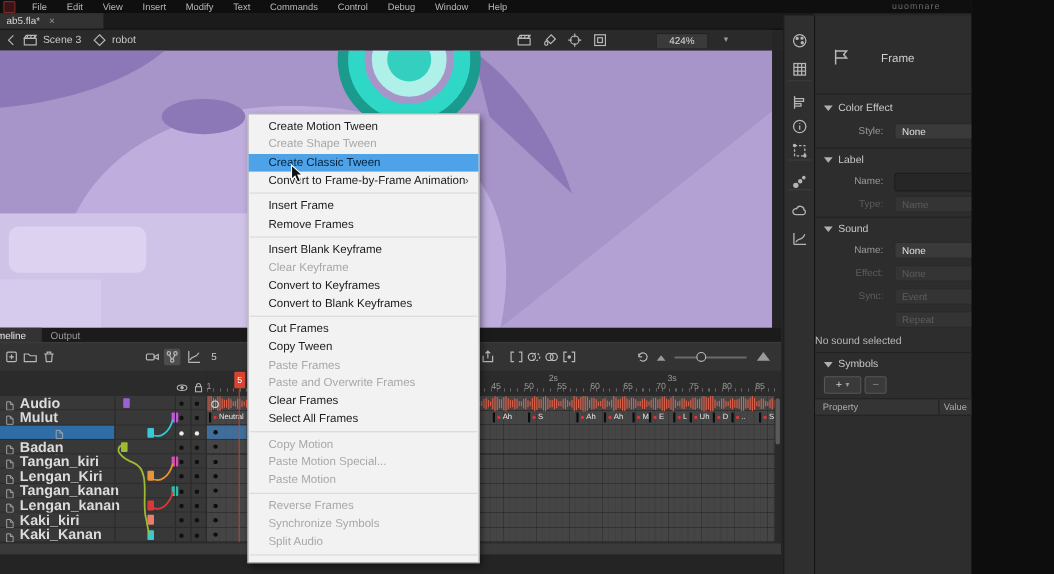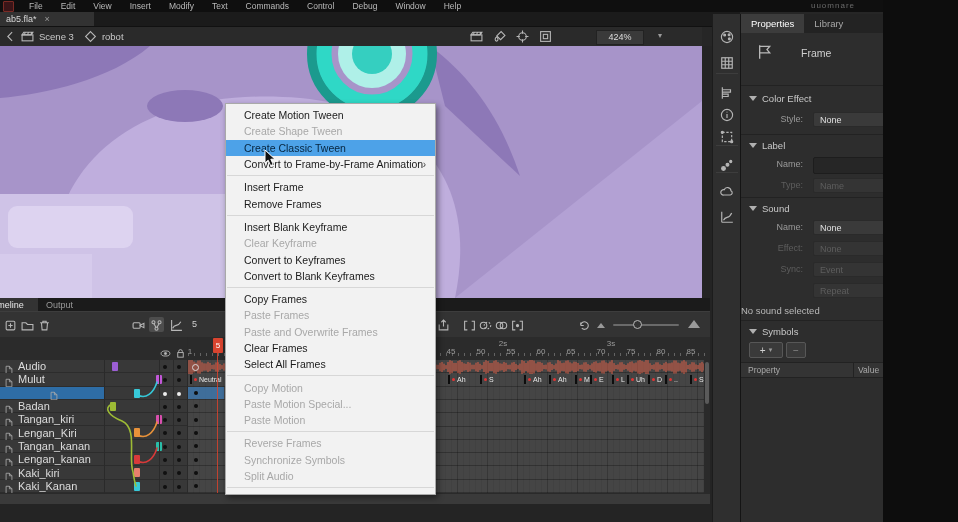--- a/index.html
+++ b/index.html
@@ -52,21 +52,21 @@
   .frames-bg{left:188px;top:360px;width:517px;height:133px;
      background:
        repeating-linear-gradient(180deg,transparent 0 12.3px,rgba(0,0,0,.28) 12.3px 13.3px),
        repeating-linear-gradient(90deg,transparent 0 29px,rgba(0,0,0,.16) 29px 30px),
        repeating-linear-gradient(90deg,transparent 0 5px,rgba(0,0,0,.06) 5px 6px),
        #454545;}
   .layers{left:0;top:360px;width:188px;height:133px;background:#333;}
   .lrow{position:relative;width:188px;height:13.3px;border-bottom:1px solid #2c2c2c;box-sizing:border-box;background:#383838;}
   .lrow.sel .nm-zone{background:#2e6da6;flex-direction:column;}
   .nm-zone{position:absolute;left:0;top:0;width:104px;height:100%;display:flex;align-items:center;gap:4px;padding-left:4px;box-sizing:border-box;}
-  .lname{font-size:11px;color:#dcdcdc;white-space:nowrap;}
+  .lname{font-size:13px;color:#dcdcdc;white-space:nowrap;font-weight:bold;}
   .lrow.sel .lname{color:#fff;}
   .licon{width:10px;height:10px;color:#aaa;flex:0 0 auto;}
   .swatch{position:absolute;top:2px;width:6px;height:9px;border-radius:1px;}
   .ldot{position:absolute;top:5px;width:4px;height:4px;border-radius:50%;background:#101010;}
   .lrow.sel .ldot{background:#eee;}
   .vline{width:1px;background:#2a2a2a;}
   .kf-dot{position:absolute;width:4px;height:4px;border-radius:50%;background:#0e0e0e;}
   .kf-hollow{position:absolute;width:5px;height:5px;border-radius:50%;border:1px solid #d8d8d8;}
   .mouth-label{position:absolute;height:11px;display:flex;align-items:center;gap:2px;font-size:7px;color:#e8e8e8;white-space:nowrap;}
   .mouth-label .bar{width:2px;height:9px;background:#0d0d0d;}
@@ -575,21 +575,24 @@
         <span>Clear Keyframe</span>
       </div>
       <div class="mi">
         <span>Convert to Keyframes</span>
       </div>
       <div class="mi">
         <span>Convert to Blank Keyframes</span>
       </div>
       <div class="msep"></div>
       <div class="mi">
-        <span>Copy Frames</span>
+        <span>Cut Frames</span>
+      </div>
+      <div class="mi">
+        <span>Copy Tween</span>
       </div>
       <div class="mi disabled">
         <span>Paste Frames</span>
       </div>
       <div class="mi disabled">
         <span>Paste and Overwrite Frames</span>
       </div>
       <div class="mi">
         <span>Clear Frames</span>
       </div>
@@ -617,27 +620,20 @@
         <span>Split Audio</span>
       </div>
       <div class="msep"></div>
     </div>
 
   <svg class="abs cursor" viewBox="0 0 12 18">
     <polygon points="1,1 1,14 4.2,11.2 6.6,16.6 9.2,15.4 6.8,10.2 11,10.2" fill="#111" stroke="#fff" stroke-width="1"></polygon>
   </svg>
 
   <div class="abs props">
-    <div class="ptabs">
-      <div class="ptab active">Properties</div>
-      <div class="ptab">Library</div>
-      <span class="pmenu"><svg viewBox="0 0 12 12" width="100%" height="100%" fill="none" stroke="currentColor" stroke-width="1">
-            <path d="M1 3h10M1 6h10M1 9h10"></path>
-          </svg></span>
-    </div>
 
     <span class="phead-icon"><svg viewBox="0 0 12 12" width="100%" height="100%" fill="none" stroke="currentColor" stroke-width="1">
           <path d="M2 1v10M2 1.8h7.5l-2 2.4 2 2.4H2"></path>
         </svg></span>
     <div class="ptype">Frame</div>
     <span class="plink"><svg viewBox="0 0 12 12" width="100%" height="100%" fill="none" stroke="currentColor" stroke-width="1">
           <circle cx="6" cy="6" r="5"></circle>
           <path d="M4.2 7.8L7.8 4.2M5 4.2h2.8V7"></path>
         </svg></span>
 

